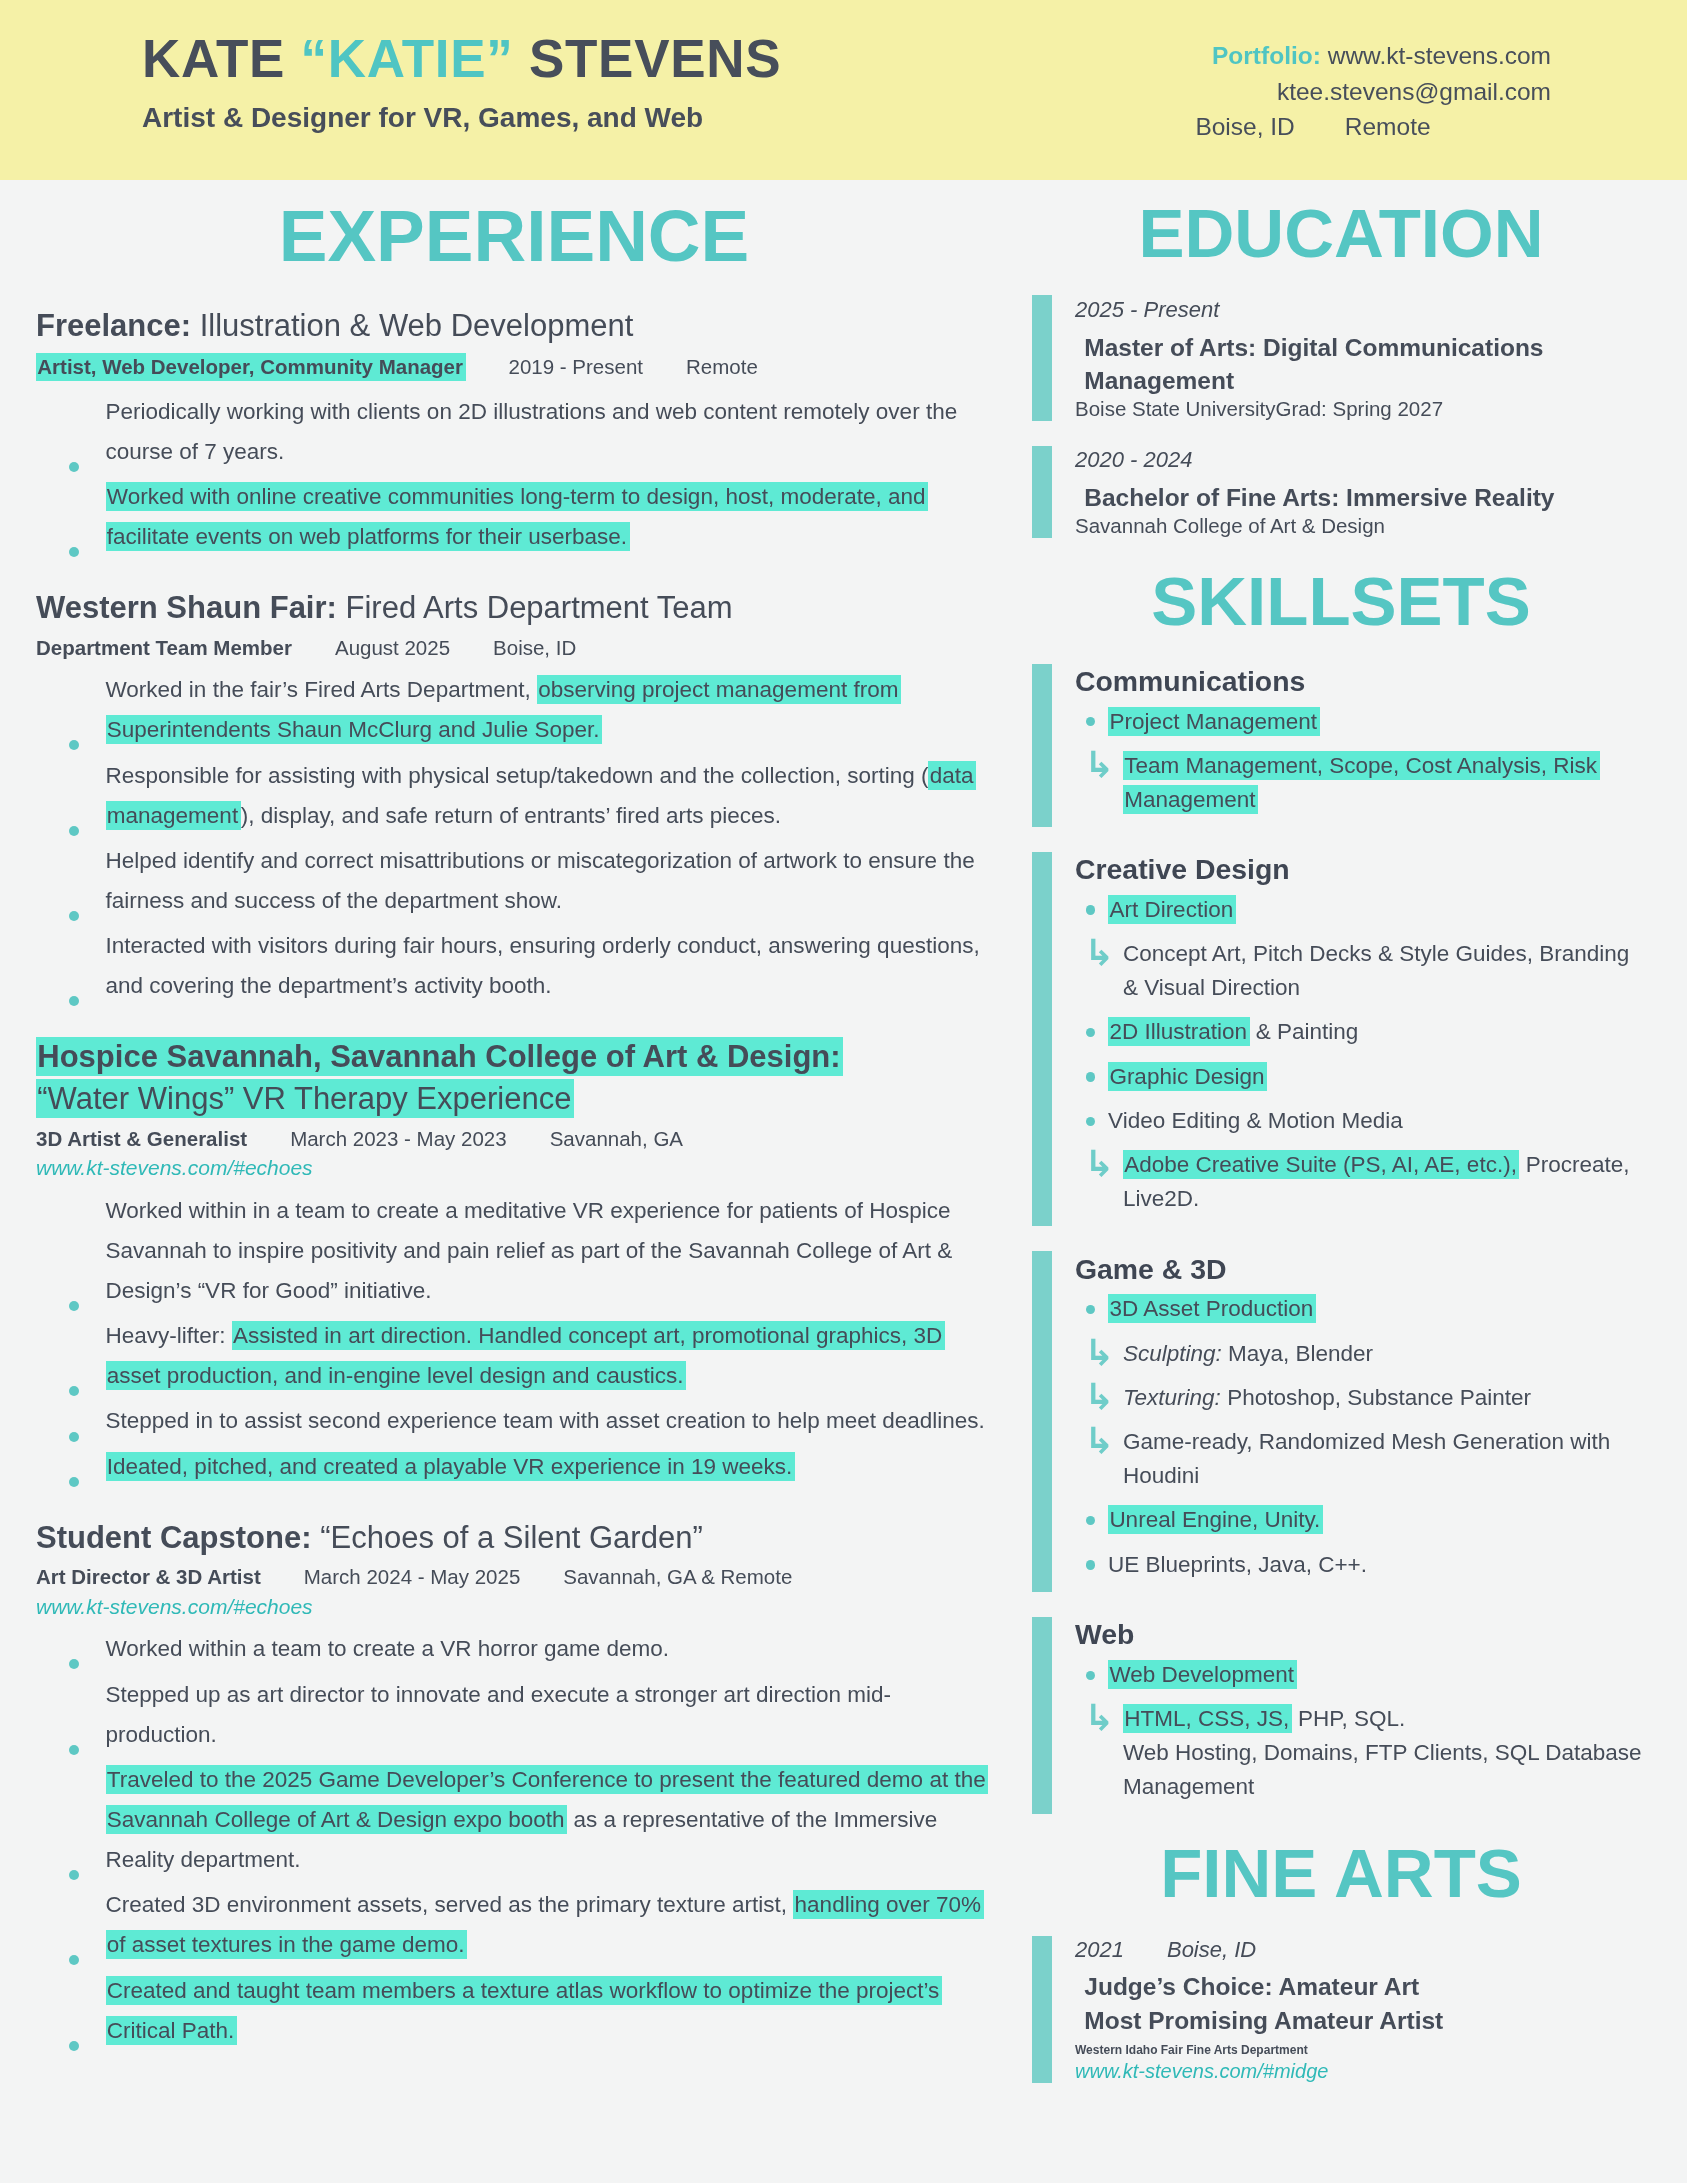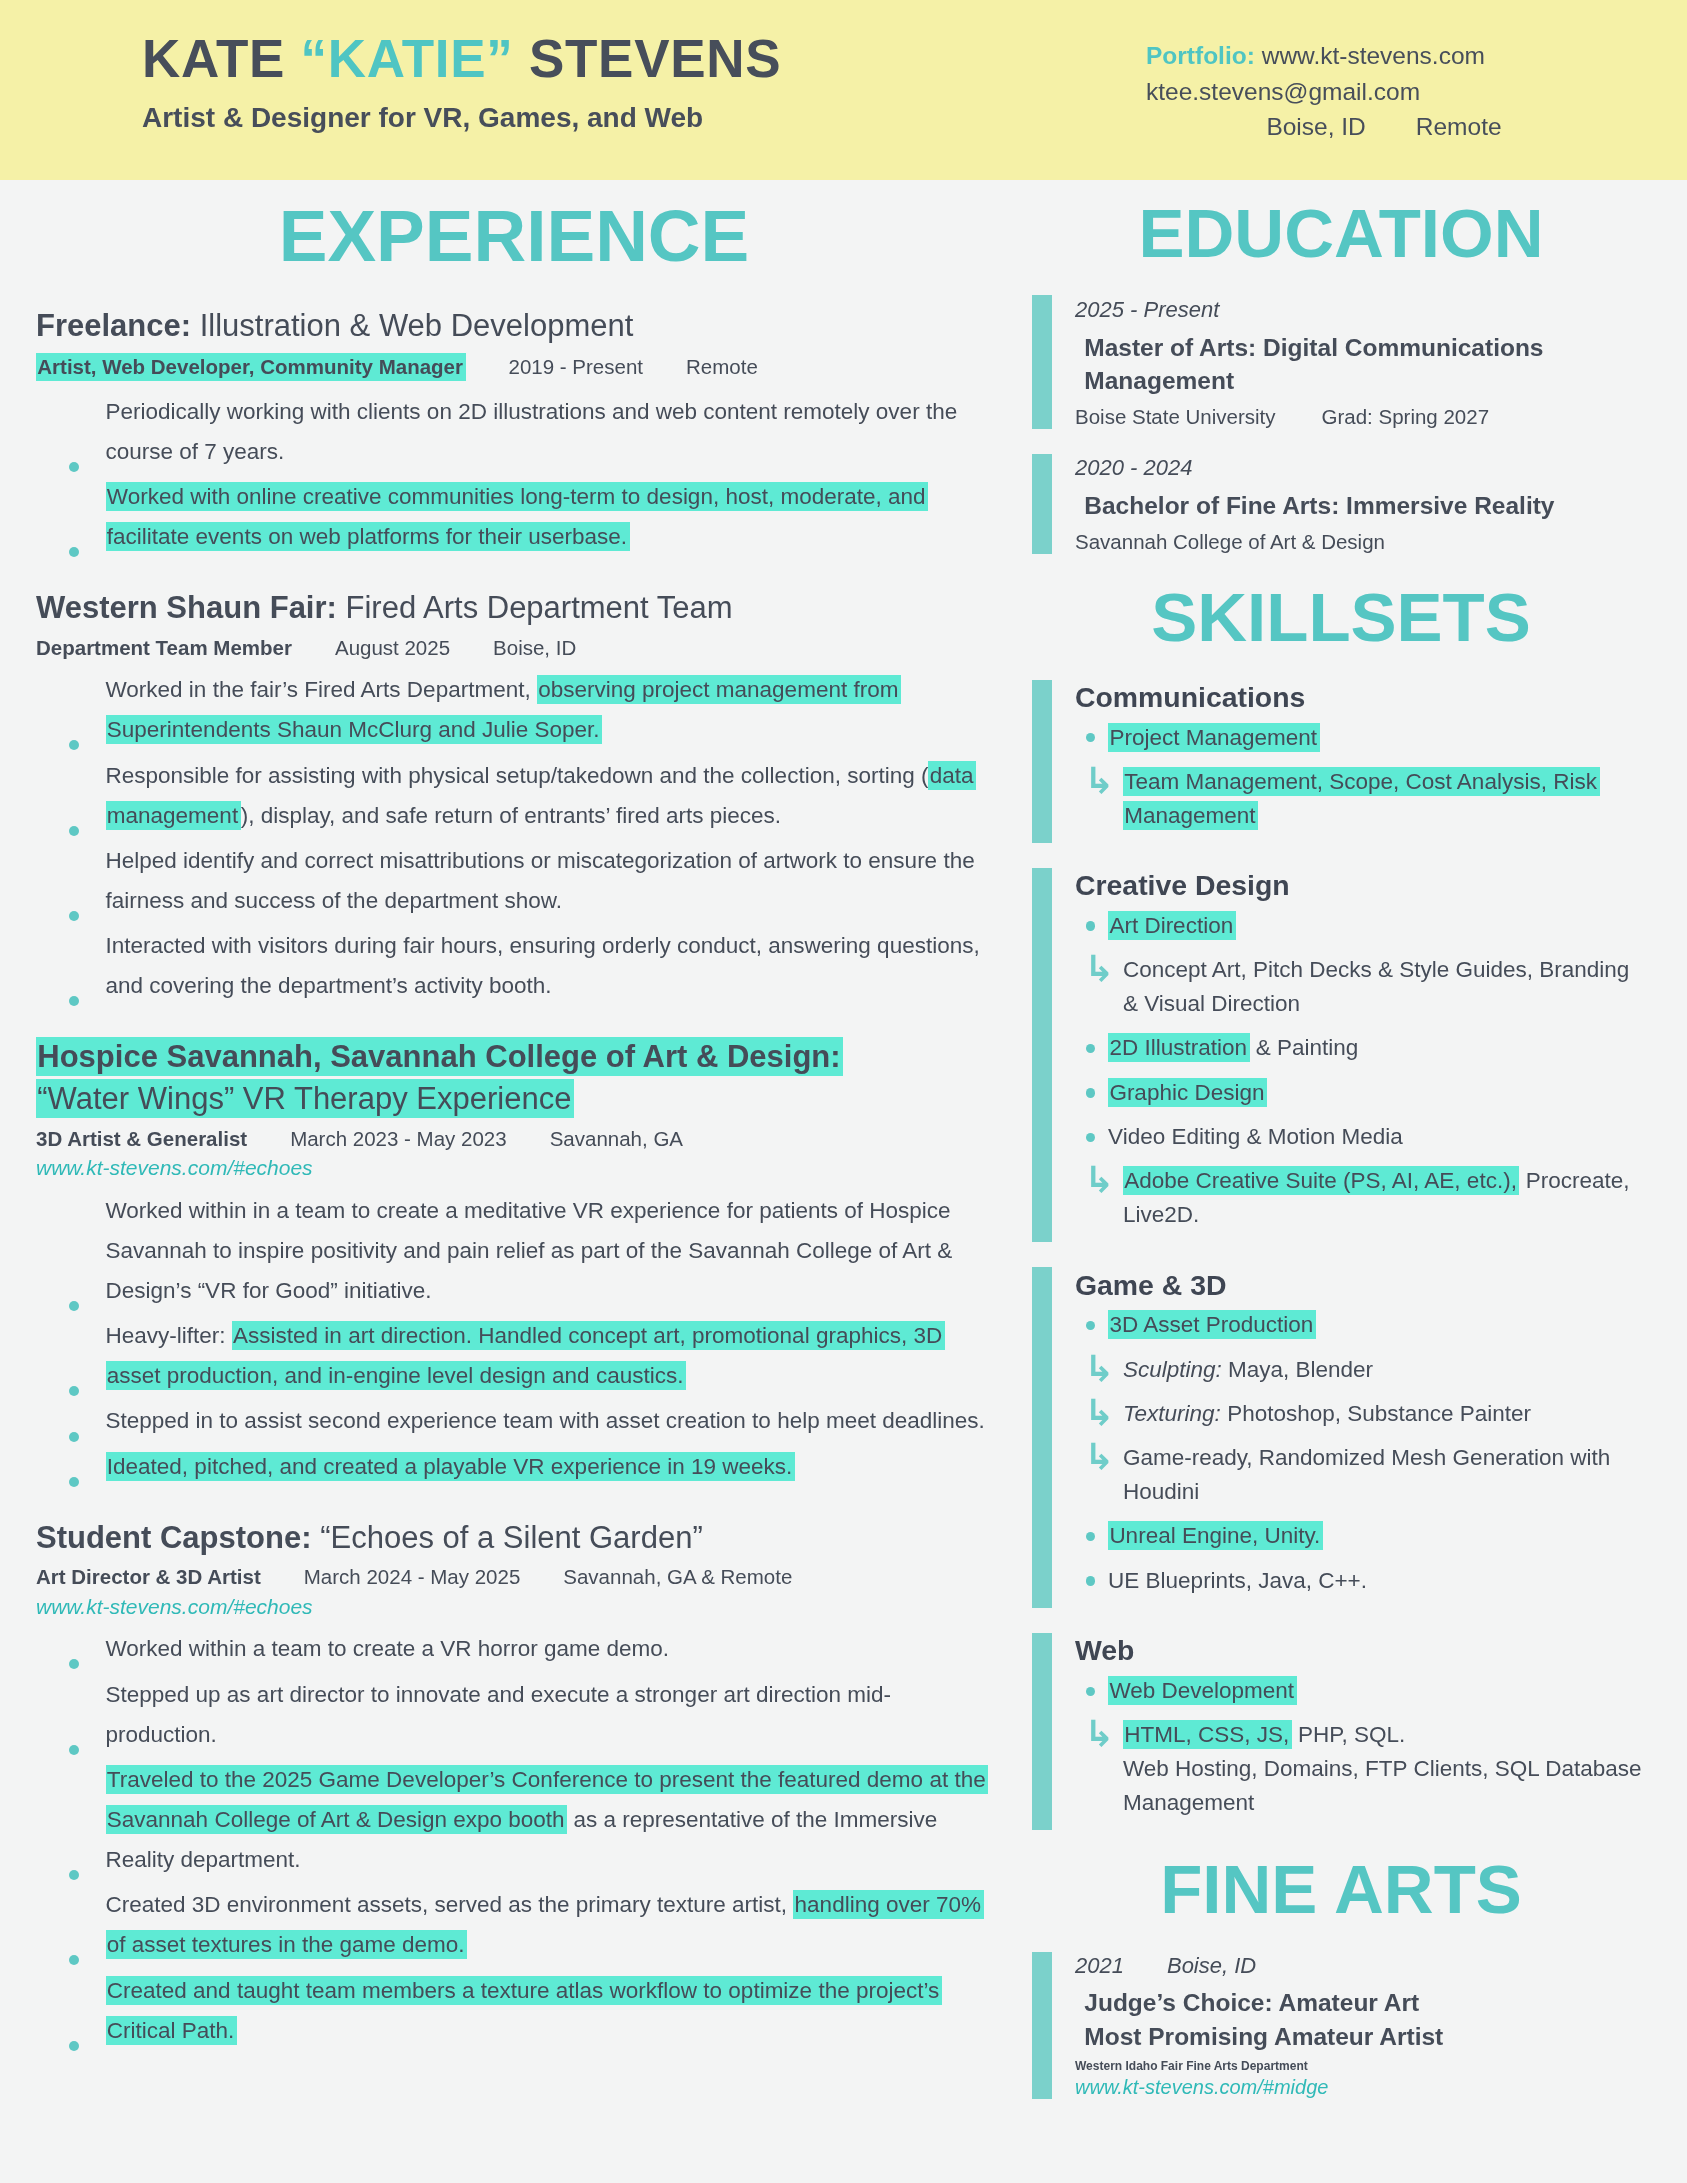--- a/index.html
+++ b/index.html
@@ -5,21 +5,21 @@
   html,body{margin:0;padding:0;}
   body{width:1687px;height:2183px;background:#F3F4F4;font-family:"Liberation Sans",sans-serif;color:#454C58;}
   .page{position:relative;width:1687px;height:2183px;overflow:hidden;}
 
   
   .header{position:absolute;top:0;left:0;width:1687px;height:180px;background:#F5F1A7;}
   .header-left{position:absolute;left:142px;top:28px;}
   .name{font-size:53px;font-weight:800;letter-spacing:0.7px;color:#474E5A;white-space:nowrap;}
   .name .accent{color:#4FC5C3;}
   .tagline{font-size:28px;font-weight:700;margin-top:13.2px;color:#474E5A;}
-  .header-right{position:absolute;left:1146px;top:38px;width:476px;text-align:left;font-size:24.5px;line-height:1.45;color:#474E5A;}
+  .header-right{position:absolute;left:1075px;top:38px;width:476px;text-align:right;font-size:24.5px;line-height:1.45;color:#474E5A;}
   .portfolio-label{color:#4FC5C3;font-weight:700;}
   .hdr-loc{display:flex;justify-content:center;gap:50px;}
 
   
   .columns{position:absolute;top:198px;left:36px;width:1614px;display:flex;gap:40px;}
   .col-left{width:956px;flex:0 0 956px;}
   .col-right{flex:1;min-width:0;}
 
   .big-title{font-size:73px;font-weight:800;color:#55C6C3;text-align:center;letter-spacing:0;line-height:1.05;}
   .col-right .big-title{font-size:69px;}
@@ -40,21 +40,21 @@
   .it{font-style:italic;}
 
   
   .rc-entry{display:flex;margin-top:25px;}
   .rc-bar{flex:0 0 20px;background:#7BD1CB;margin-right:23px;}
   .rc-body{flex:1;min-width:0;padding-top:1.3px;}
 
   
   .edu-dates,.fa-dates{font-size:22px;font-style:italic;display:flex;gap:43px;}
   .edu-degree{font-size:24.5px;font-weight:700;line-height:1.35;margin-top:8px;padding-left:9.3px;}
-  .edu-school{font-size:20.5px;margin-top:8px;display:flex;gap:46px;text-align:center;}
+  .edu-school{font-size:20.5px;margin-top:0;display:flex;text-align:center;}
 
   
   .skill-head{font-size:28.4px;font-weight:700;margin-bottom:2.6px;color:#3F4653;}
   ul.slist{list-style:none;margin:6.6px 0 0 0;padding:0 0 0 10.6px;}
   ul.slist li{display:flex;align-items:flex-start;font-size:22.5px;line-height:1.5;margin-bottom:10.6px;}
   ul.slist .dot{width:9.3px;height:9.3px;margin-top:12.6px;margin-right:13.2px;}
   .arrow{flex:0 0 auto;color:#6FCDC9;font-size:36px;line-height:0.9;font-weight:700;margin:0 10.6px 0 -2.6px;width:28px;font-family:"DejaVu Sans",sans-serif;}
   ul.slist li.sub{margin-left:1.3px;}
 
   

